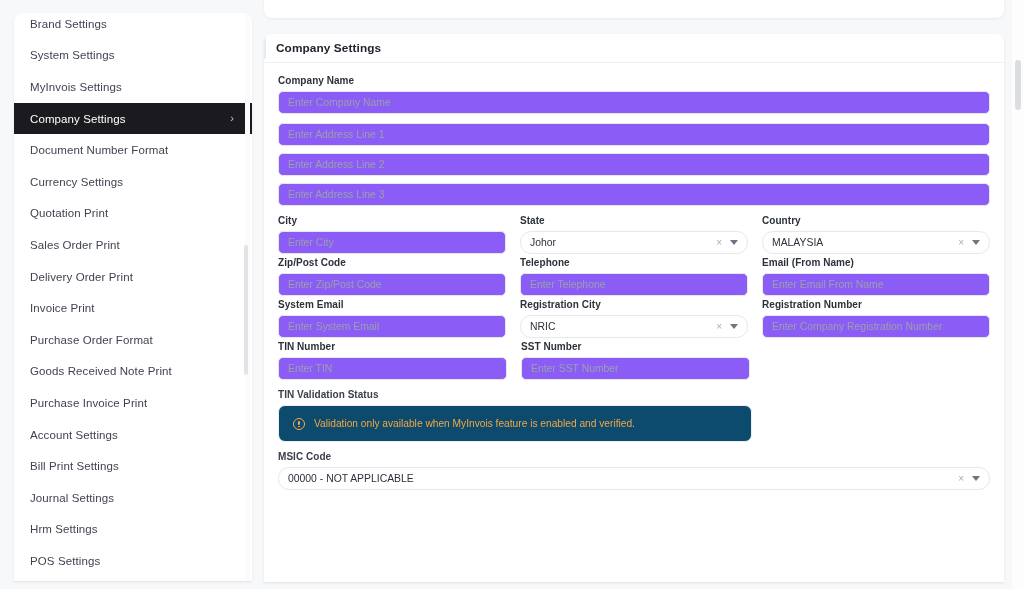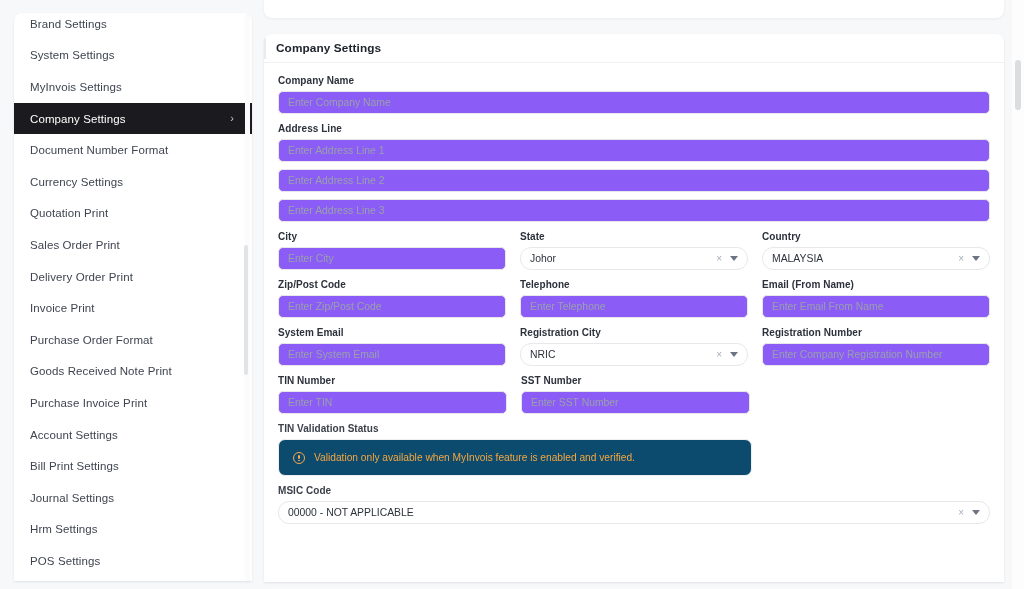--- a/index.html
+++ b/index.html
@@ -154,21 +154,21 @@
     outline: none;
   }
   .inp::placeholder { color: #9aa0ab; }
 
   .grp { margin-bottom: 9px; }
   .grp-tight { margin-bottom: 7px; }
 
   .row3 {
     display: flex;
     gap: 14px;
-    margin-bottom: 9px;
+    margin-bottom: 3px;
   }
   .row3 > div { flex: 1 1 0; min-width: 0; }
 
   .row2 {
     display: flex;
     gap: 14px;
     margin-bottom: 9px;
   }
   .row2 > div { flex: 0 0 229px; }
 
@@ -341,21 +341,20 @@
       </div>
 
       <div class="card-body">
 
         <div class="grp">
           <div class="field-label">Company Name</div>
           <input class="inp" type="text" placeholder="Enter Company Name" style="">
         </div>
 
         <div class="grp-tight">
-          <div class="field-label">Address Line</div>
           <input class="inp" type="text" placeholder="Enter Address Line 1" style="">
         </div>
         <div class="grp-tight">
           <input class="inp" type="text" placeholder="Enter Address Line 2" style="">
         </div>
         <div class="grp">
           <input class="inp" type="text" placeholder="Enter Address Line 3" style="">
         </div>
 
         <div class="row3">

